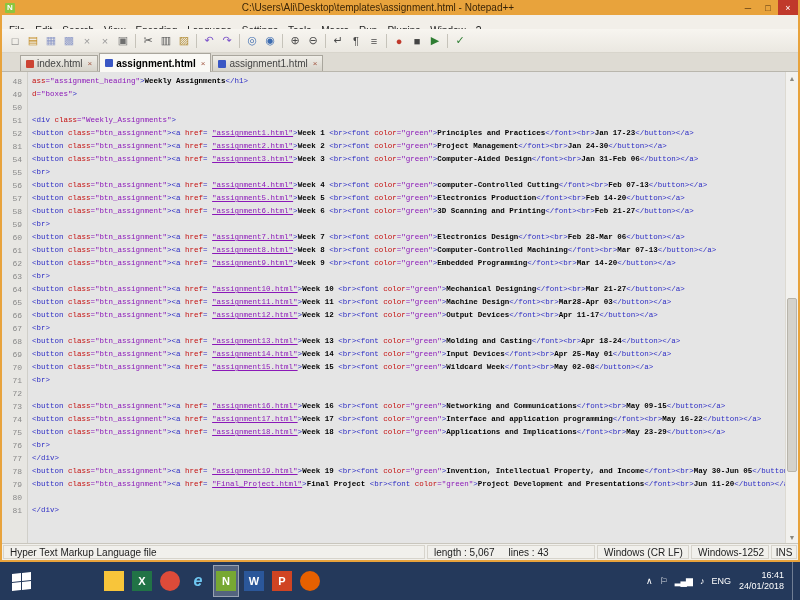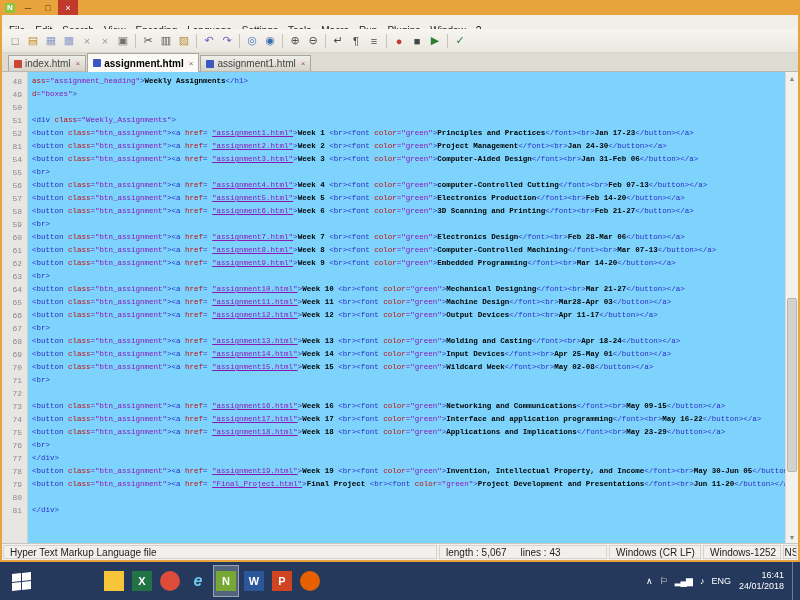--- a/index.html
+++ b/index.html
@@ -27,31 +27,31 @@
     font-size:10px; color:#1a1a1a; padding-left:2px; flex:0 0 auto; }
   .menu-item { padding:8px 5px; height:100%; display:flex; align-items:center;margin-top:16px; }
 
   .toolbar { height:24px; background:linear-gradient(#f7f5f0,#ebe8e1); display:flex;
     align-items:center; padding:0 4px; flex:0 0 auto; border-bottom:1px solid #d8d5cc; }
   .tb-icon { width:18px; height:18px; display:flex; align-items:center; justify-content:center;
     font-size:11px; border-radius:2px; flex:0 0 auto; }
   .tb-sep { width:1px; height:14px; background:#c6c3ba; margin:0 3px; flex:0 0 auto; }
 
   .tabbar { height:19px; background:#dedbd3; display:flex; align-items:flex-end;
-    padding-left:6px; flex:0 0 auto; border-bottom:1px solid #b9b6ad; }
+    padding-left:18px; flex:0 0 auto; border-bottom:1px solid #b9b6ad; }
   .tab { height:16px; display:flex; align-items:center; gap:3px; padding:0 5px;
     font-size:10px; color:#444; background:linear-gradient(#f0eee8,#d6d3ca);
     border:1px solid #a9a69d; border-bottom:none; margin-right:1px; white-space:nowrap; }
   .tab.active { height:19px; background:#faf9f5; color:#000; font-weight:bold;
     margin-bottom:-1px; }
   .disk { width:8px; height:8px; background:#3a57c4; border-radius:1px; display:inline-block; }
   .disk.mod { background:#cc4433; }
   .tab-close { font-size:8px; color:#a05540; margin-left:2px; font-weight:normal; }
 
-  .editor { flex:1 1 auto; display:flex; background:#7dd3fc; overflow:hidden; position:relative; }
+  .editor { flex:1 1 auto; display:flex; background:#e5e5e5; overflow:hidden; position:relative; }
   .gutter { width:26px; background:#e7e6e2; border-right:1px solid #d0cfc9;
     padding-top:3px; text-align:right; flex:0 0 auto;
     font-family:"Liberation Mono", monospace; font-size:8px; color:var(--c-linenum); }
   .ln { height:13px; line-height:13px; padding-right:5px; }
   .code { flex:1 1 auto; overflow:hidden; padding:3px 0 0 4px;
     font-family:"Liberation Mono","DejaVu Sans Mono", monospace; font-size:7.5px; }
   .cl { height:13px; line-height:13px; white-space:pre; }
   .tk-t { color:var(--c-tag); }
   .tk-a { color:var(--c-attr); }
   .tk-v { color:var(--c-value); }
@@ -67,21 +67,21 @@
 
   .statusbar { height:17px; background:#f1f0ec; border-top:1px solid #c9c6bd; display:flex;
     align-items:stretch; font-size:10px; color:#222; flex:0 0 auto; }
   .sfield { border:1px solid #d7d4cc; margin:1px 1px; padding:4px 6px; display:flex;
     align-items:center; white-space:pre; overflow:hidden; }
   .sf-doc { flex:1 1 auto; }
   .sf-len { width:168px; flex:0 0 auto; }
   .sf-cur { width:178px; flex:0 0 auto; }
   .sf-eol { width:92px; flex:0 0 auto; }
   .sf-enc { width:78px; flex:0 0 auto; }
-  .sf-ins { width:14px; flex:0 0 auto; justify-content:center;text-align:center; }
+  .sf-ins { width:26px; flex:0 0 auto; justify-content:center;text-align:center; }
 
   
   .taskbar { position:absolute; left:0; right:0; bottom:0; height:38px;
     background:var(--c-taskbar); display:flex; align-items:center; color:#fff; }
   .start { width:42px; height:100%; display:flex; align-items:center; justify-content:center; }
   .winflag { display:grid; grid-template-columns:9px 9px; grid-template-rows:8px 8px;
     gap:1px; transform:skewY(-6deg); }
   .winflag i { background:#fff; display:block; }
   .apps { display:flex; align-items:center; height:100%; margin-left:58px; }
   .task-icon { width:26px; height:32px; margin:0 1px; display:flex; align-items:center;
@@ -100,20 +100,21 @@
     line-height:11px; }
   .showdesk { width:6px; height:100%; border-left:1px solid rgba(255,255,255,.35); }
 </style>
 </head>
 <body>
 
 <div class="window">
 
   <div class="titlebar">
     <span class="app-icon">N</span>
+    <span class="title">C:\Users\Ali\Desktop\templates\assignment.html - Notepad++</span>
     <span class="winbtn">─</span>
     <span class="winbtn">□</span>
     <span class="winbtn close">×</span>
   </div>
 
   <div class="menubar">
       <span class="menu-item">File</span>
       <span class="menu-item">Edit</span>
       <span class="menu-item">Search</span>
       <span class="menu-item">View</span>

